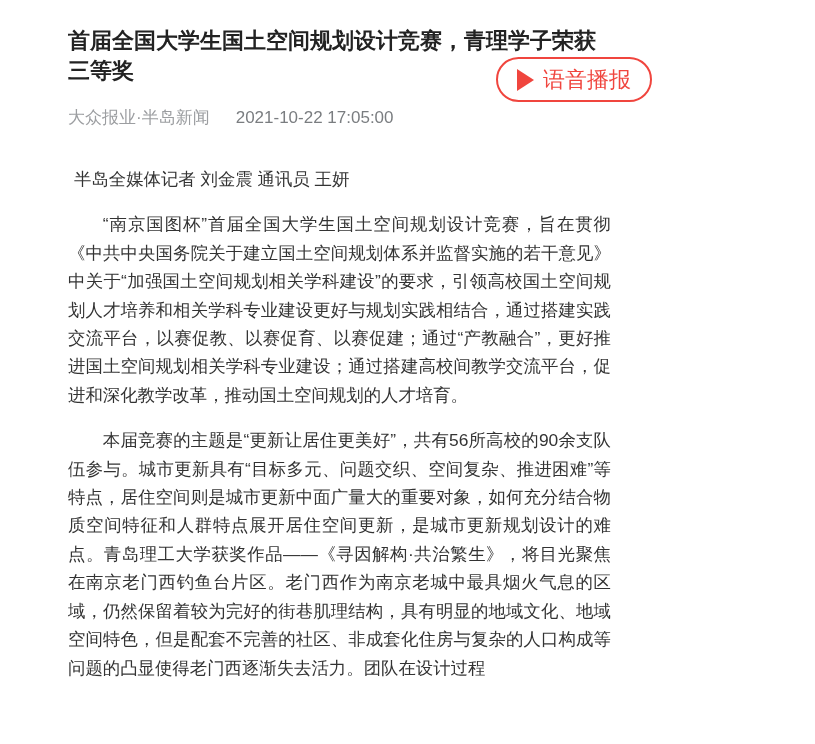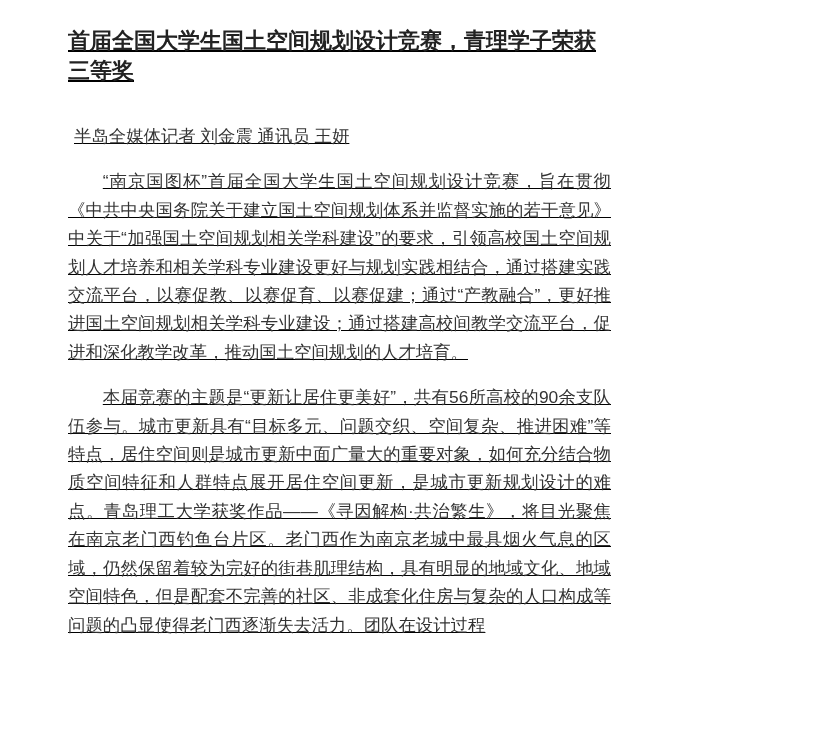--- a/index.html
+++ b/index.html
@@ -7,21 +7,20 @@
     padding: 0;
     background: #ffffff;
   }
   .page {
     position: relative;
     width: 678px;
     height: 744px;
     overflow: hidden;
     background: #ffffff;
     font-family: "Liberation Sans", "DejaVu Sans", sans-serif;
-    text-decoration: underline;
   }
   .title {
     margin: 26px 68px 0 68px;
     font-size: 22px;
     line-height: 30px;
     font-weight: bold;
     color: #222222;
   }
   .meta-row {
     margin: 20px 68px 0 68px;
@@ -79,21 +78,29 @@
     text-indent: 2em;
   }
 </style>
 </head>
 <body>
 
 <div class="page">
 
   <h1 class="title">首届全国大学生国土空间规划设计竞赛，青理学子荣获三等奖</h1>
 
+  <div class="meta-row">
+    <span class="source">大众报业·半岛新闻</span>
+    <span class="time">2021-10-22 17:05:00</span>
+  </div>
 
+  <button class="voice-btn">
+    <span class="play-icon"></span>
+    <span class="voice-label">语音播报</span>
+  </button>
 
   <div class="article-body">
     <p class="byline">半岛全媒体记者 刘金震 通讯员 王妍</p>
 
 
     <p class="para">“南京国图杯”首届全国大学生国土空间规划设计竞赛，旨在贯彻《中共中央国务院关于建立国土空间规划体系并监督实施的若干意见》中关于“加强国土空间规划相关学科建设”的要求，引领高校国土空间规划人才培养和相关学科专业建设更好与规划实践相结合，通过搭建实践交流平台，以赛促教、以赛促育、以赛促建；通过“产教融合”，更好推进国土空间规划相关学科专业建设；通过搭建高校间教学交流平台，促进和深化教学改革，推动国土空间规划的人才培育。</p>
 
     <p class="para">本届竞赛的主题是“更新让居住更美好”，共有56所高校的90余支队伍参与。城市更新具有“目标多元、问题交织、空间复杂、推进困难”等特点，居住空间则是城市更新中面广量大的重要对象，如何充分结合物质空间特征和人群特点展开居住空间更新，是城市更新规划设计的难点。青岛理工大学获奖作品——《寻因解构·共治繁生》，将目光聚焦在南京老门西钓鱼台片区。老门西作为南京老城中最具烟火气息的区域，仍然保留着较为完好的街巷肌理结构，具有明显的地域文化、地域空间特色，但是配套不完善的社区、非成套化住房与复杂的人口构成等问题的凸显使得老门西逐渐失去活力。团队在设计过程</p>
   </div>
 

